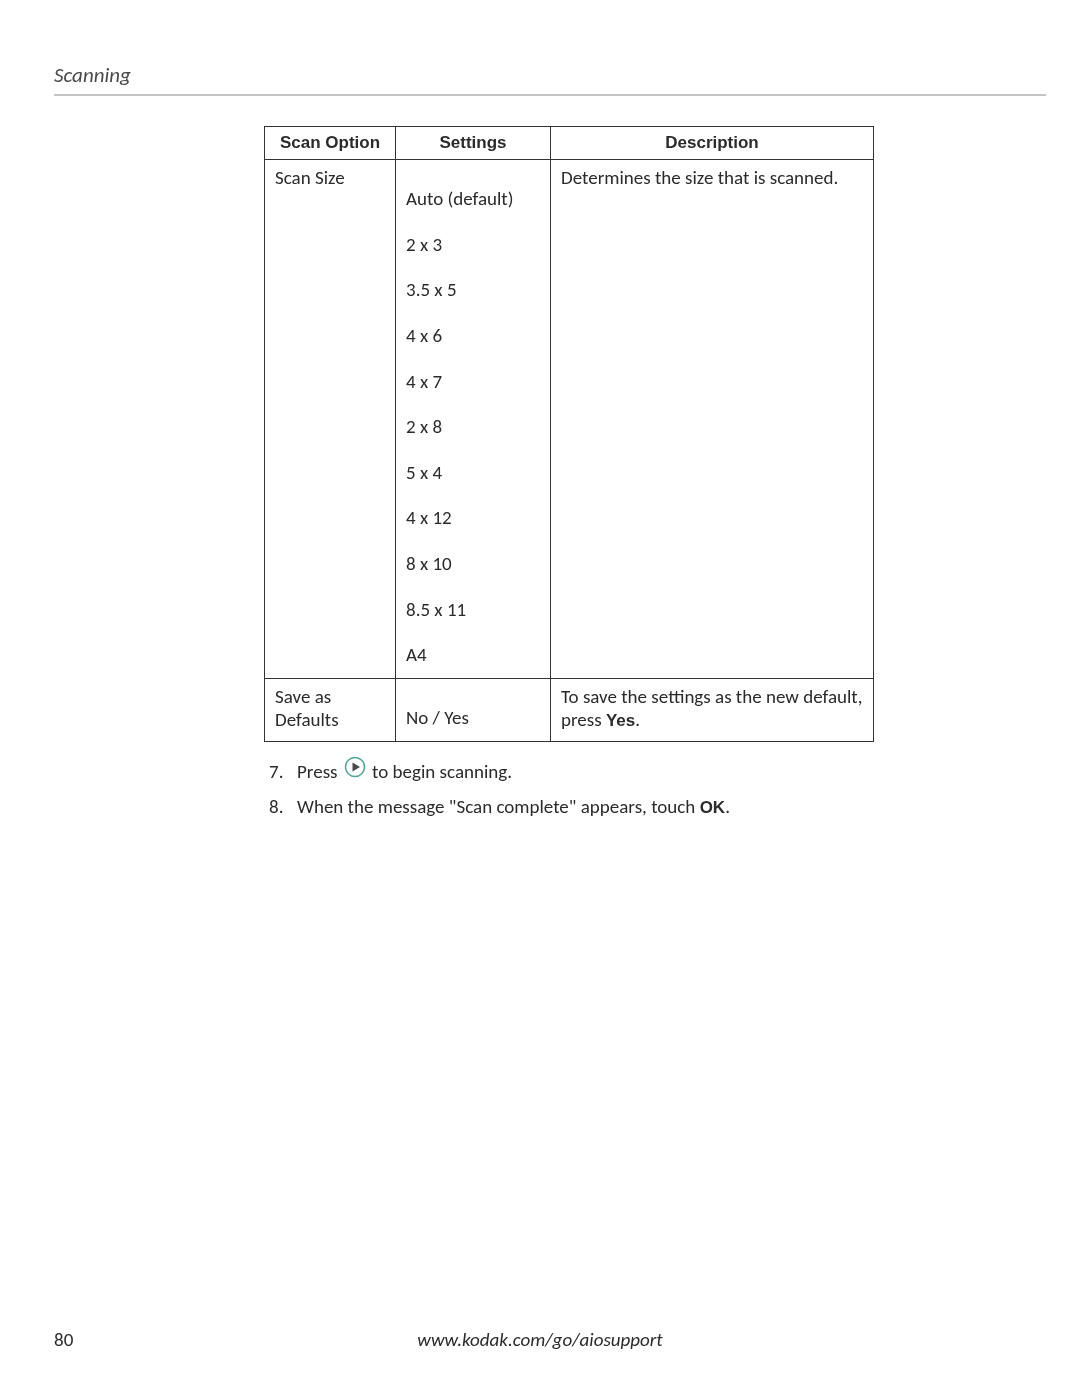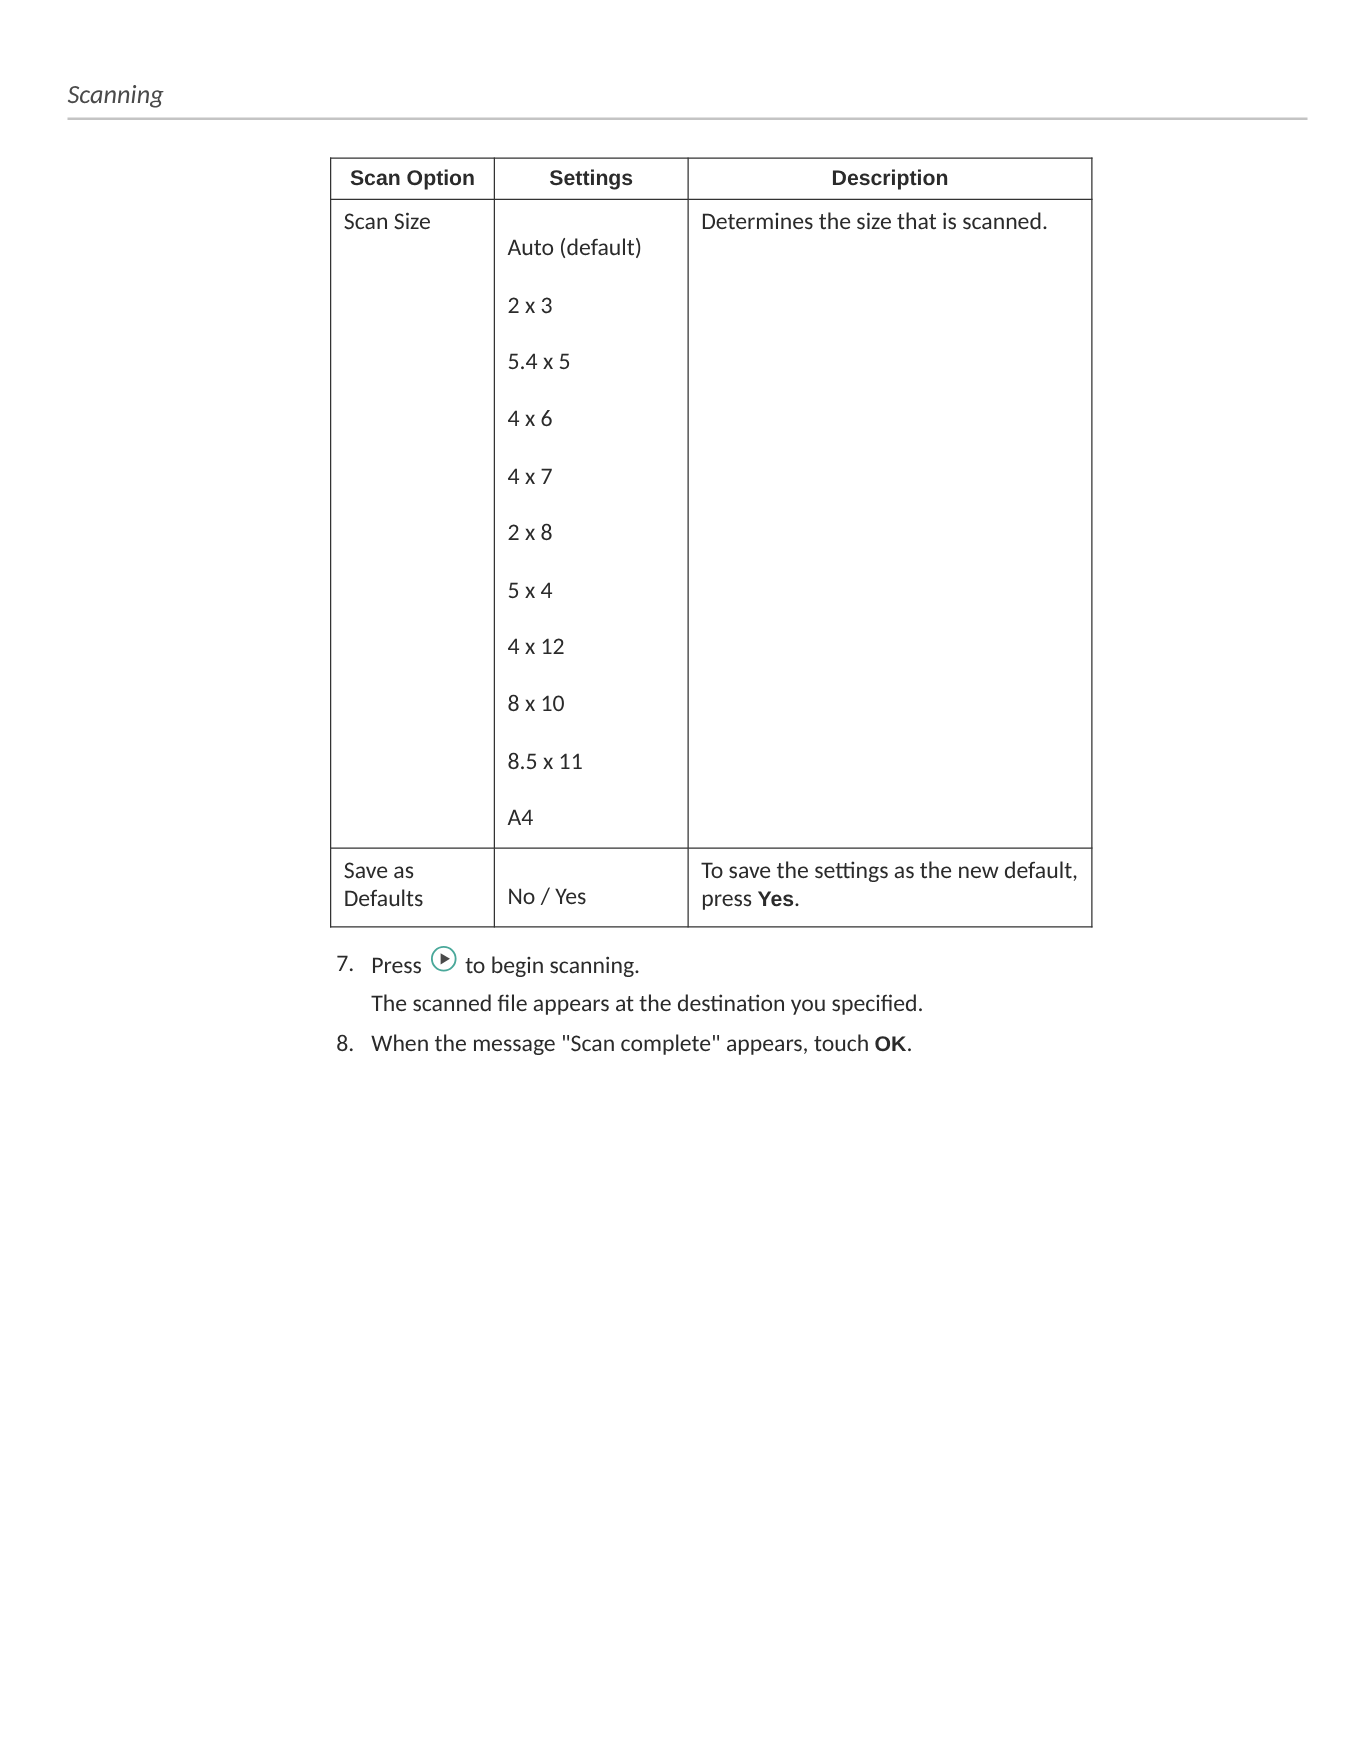--- a/index.html
+++ b/index.html
@@ -120,21 +120,21 @@
         <th style="width:138px;">Settings</th>
         <th>Description</th>
       </tr>
     </thead>
     <tbody>
       <tr>
         <td>Scan Size</td>
         <td>
           <div class="setting-line">Auto (default)</div>
           <div class="setting-line">2 x 3</div>
-          <div class="setting-line">5.4 x 5</div>
+          <div class="setting-line">3.5 x 5</div>
           <div class="setting-line">4 x 6</div>
           <div class="setting-line">4 x 7</div>
           <div class="setting-line">2 x 8</div>
           <div class="setting-line">5 x 4</div>
           <div class="setting-line">4 x 12</div>
           <div class="setting-line">8 x 10</div>
           <div class="setting-line">8.5 x 11</div>
           <div class="setting-line">A4</div>
         </td>
         <td>Determines the size that is scanned.</td>
@@ -156,23 +156,26 @@
       <li>
         <span class="num">7.</span>
         <span>Press </span>
         <span class="play-icon">
           <svg width="22" height="22" viewBox="0 0 22 22">
             <circle cx="11" cy="11" r="9.5" fill="none" stroke="#4aa89a" stroke-width="1.5"></circle>
             <polygon points="8.5,6.5 16,11 8.5,15.5" fill="#4a4a4a"></polygon>
           </svg>
         </span>
         <span> to begin scanning.</span><br>
-        <span>The scanned file appears at the destination you specified.</span>
       </li>
       <li>
         <span class="num">8.</span>
         <span>When the message "Scan complete" appears, touch </span><span class="bold">OK</span><span>.</span>
       </li>
     </ol>
   </div>
 
+  <div class="footer">
+    <div class="page-number">80</div>
+    <div class="footer-url">www.kodak.com/go/aiosupport</div>
+  </div>
 
 </div>
 
 </body></html>

